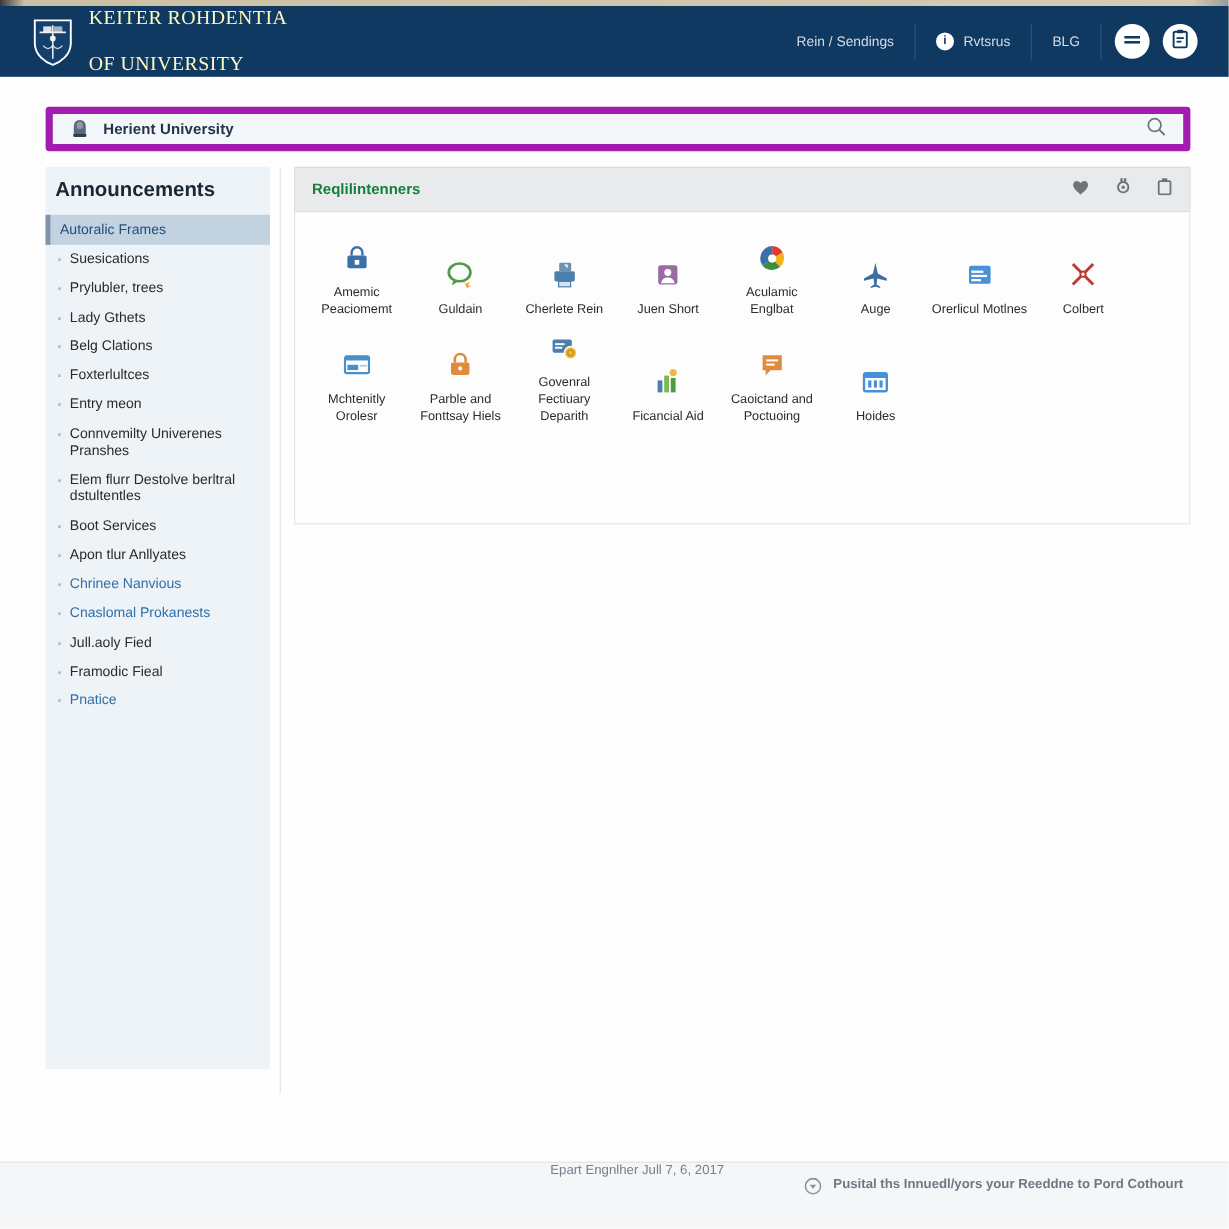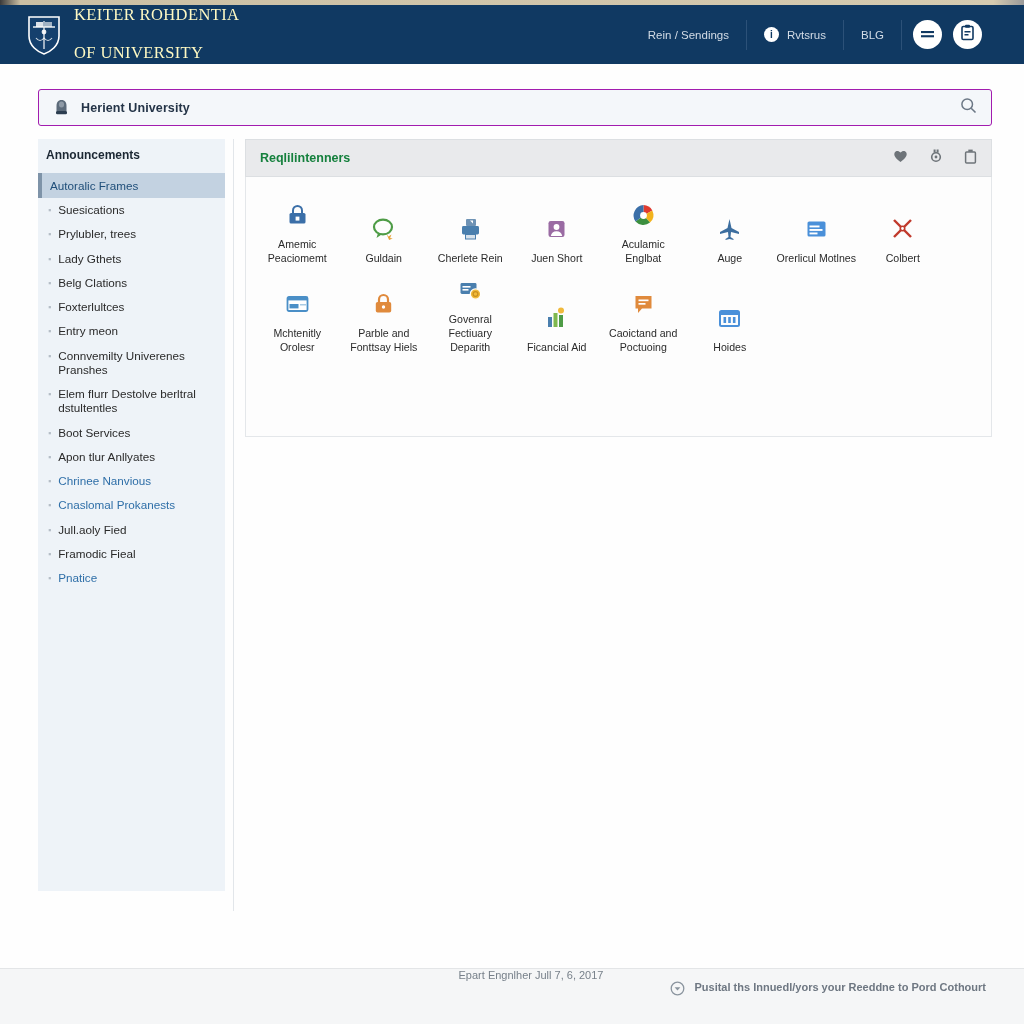--- a/index.html
+++ b/index.html
@@ -24,49 +24,49 @@
     display:flex; align-items:center;
   }
   .brand { display:flex; align-items:center; margin-left:27px; }
   .crest { width:34px; height:42px; flex:none; position:relative; }
   .crest svg { display:block; }
   .brand-text { margin-left:13px; color:#fef9c3; line-height:1.02;
     font-family:"Liberation Serif", serif; }
   .brand-line1 { font-size:16.5px; letter-spacing:.4px; font-variant:small-caps; white-space:nowrap; }
   .brand-line2 { font-size:16.5px; letter-spacing:.4px; font-variant:small-caps; white-space:nowrap;margin-top:21px; }
 
-  .header-right { margin-left:auto; display:flex; align-items:center; height:59px; padding-right:42px; }
+  .header-right { margin-left:auto; display:flex; align-items:center; height:59px; padding-right:26px; }
   .hr-item { color:#d3dce6; font-size:11.5px; padding:0 17px; display:flex; align-items:center;
              height:30px; white-space:nowrap; }
   .hr-div { width:1px; height:30px; background:#2c5178; }
   .hr-ico-round {
     width:15px;height:15px;border-radius:50%;background:#ffffff;margin-right:8px; flex:none;
     display:flex;align-items:center;justify-content:center;color:#103962;font-size:10px;font-weight:bold;
   }
   .circ-btn {
     width:29px;height:29px;border-radius:50%;background:#ffffff;margin-left:11px;
     display:flex;align-items:center;justify-content:center; flex:none;
   }
 
   
   .searchbar {
     position:absolute; left:38px; top:89px; width:954px; height:37px;
-    background:#f4f7fa; border:1px solid #a21caf; border-radius:3px;
+    background:#f4f7fa; border:6px solid #a21caf; border-radius:3px;
     display:flex; align-items:center; padding:0 14px;
   }
   .search-left-ico { width:17px;height:18px;flex:none;margin-right:11px; }
   .search-title { font-size:12.5px; color:#243447; font-weight:bold; letter-spacing:.1px; }
   .search-mag { margin-left:auto; color:#6b7785; }
 
   
   .sidebar {
     position:absolute; left:38px; top:139px; width:187px; height:752px;
     background:#eef3f8;
   }
-  .sb-title { font-size:12px; font-weight:bold; color:#1b2733; padding:9px 0 11px 8px; }
+  .sb-title { font-size:17px; font-weight:bold; color:#1b2733; padding:9px 0 11px 8px; }
   .sb-sel {
     background:#c3d2e1; border-left:4px solid #7e93a8;
     padding:6px 0 6px 8px; font-size:11.7px; color:#1f4e79;
   }
   .sb-item { display:flex; padding:5px 10px 5px 10px; font-size:11.7px; color:#2a2a2a; line-height:1.22; }
   .sb-bullet { color:#b4bdc6; font-size:9px; margin-right:7px; margin-top:2px; flex:none; }
   .sb-item.link { color:#2f6fa8; }
 
   .sb-divider { position:absolute; left:233px; top:139px; width:1px; height:772px; background:#e2e6ea; }
 

